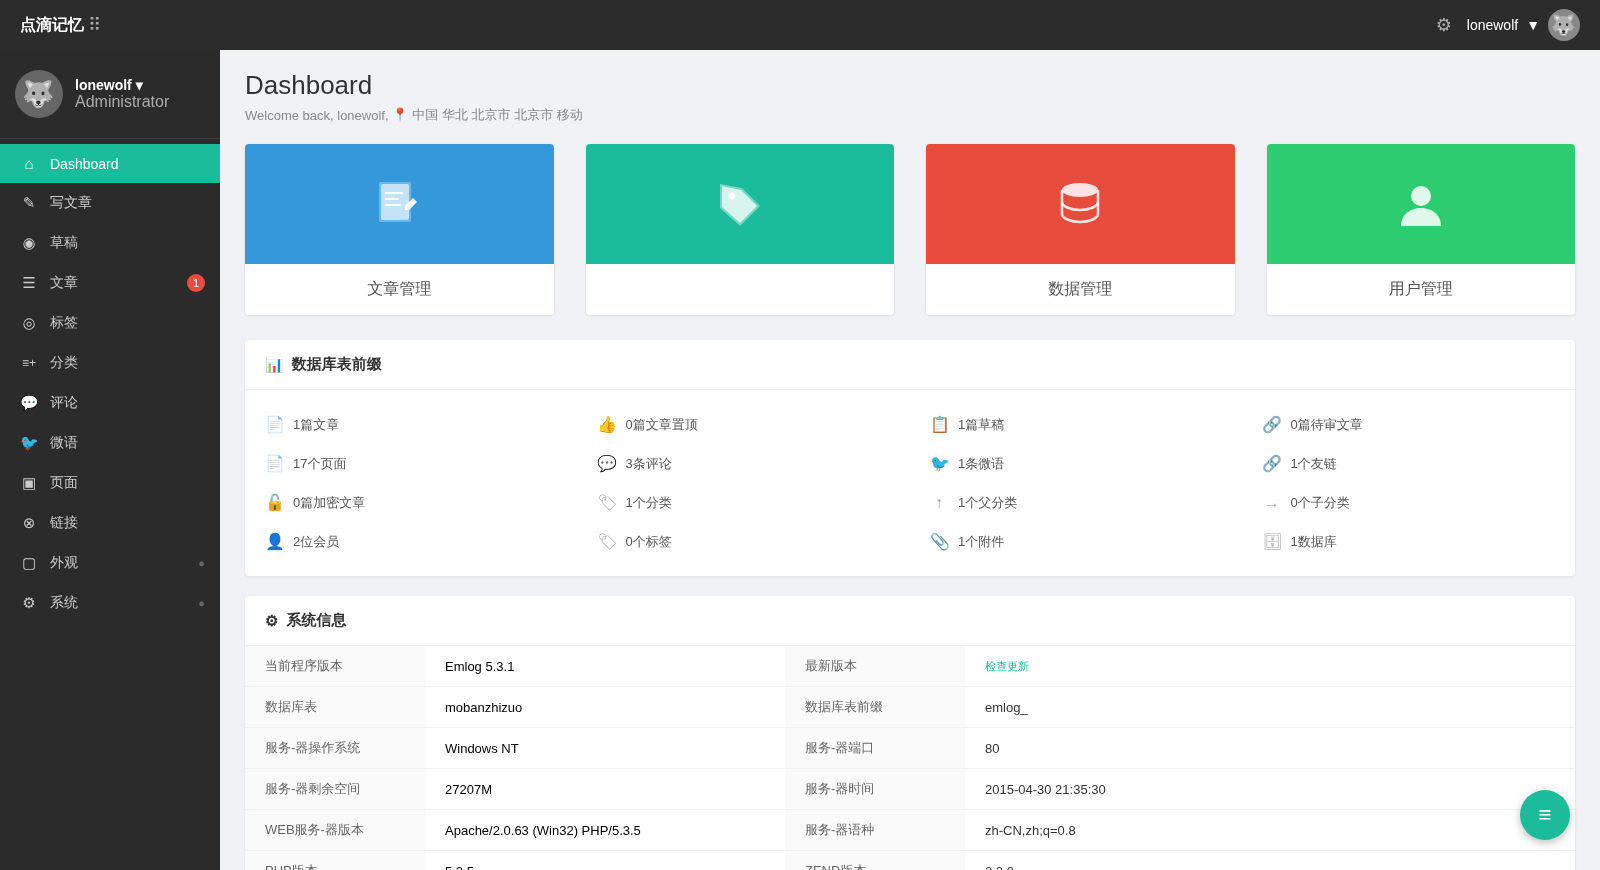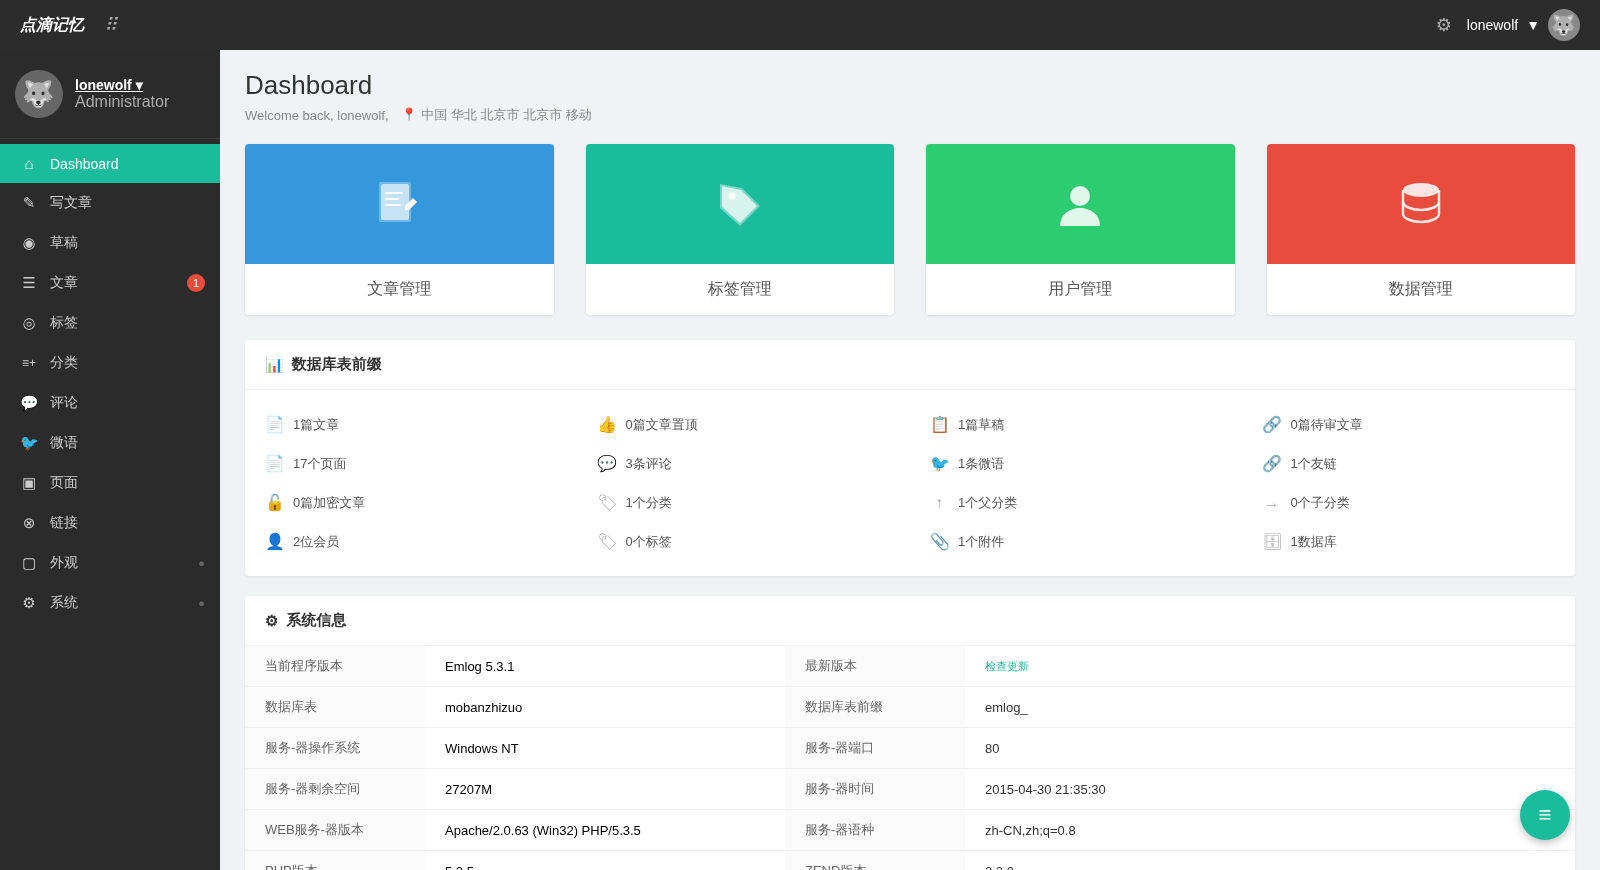--- a/index.html
+++ b/index.html
@@ -13,22 +13,21 @@
       align-items: center;
       justify-content: space-between;
       padding: 0 20px;
       flex-shrink: 0;
       position: relative;
       z-index: 100;
     }
     .top-header-left {
       display: flex;
       align-items: center;
-      gap: 20px;
-      font-style: italic;
+      gap: 4px;
     }
     .site-title {
       color: #fff;
       font-size: 16px;
       font-weight: bold;
     }
     .grid-icon {
       color: #aaa;
       font-size: 18px;
       cursor: pointer;
@@ -96,21 +95,20 @@
       align-items: center;
       justify-content: center;
       font-size: 22px;
       flex-shrink: 0;
     }
     .sidebar-user-text {}
     .sidebar-username {
       color: #fff;
       font-size: 14px;
       font-weight: bold;
-      text-decoration: underline;
     }
     .sidebar-role {
       color: #aaa;
       font-size: 16px;
     }
     .sidebar-nav {
       flex: 1;
       padding: 5px 0;
     }
     .nav-item {
@@ -169,21 +167,21 @@
       font-size: 26px;
       color: #333;
       font-weight: normal;
       margin-bottom: 5px;
     }
     .dashboard-subtitle {
       font-size: 13px;
       color: #888;
       display: flex;
       align-items: center;
-      gap: 13px;
+      gap: 4px;
     }
 
     
     .quick-cards {
       display: grid;
       grid-template-columns: repeat(4, 1fr);
       gap: 32px;
       margin-bottom: 25px;
     }
     .quick-card {
@@ -426,40 +424,39 @@
       </div>
       <div class="quick-card">
         <div class="quick-card-icon" style="background:#1abc9c;">
           <svg width="60" height="60" viewBox="0 0 60 60" fill="none">
             <path d="M10 10 L10 34 L30 52 L50 32 L32 14 Z" fill="white" opacity="0.4"></path>
             <path d="M12 12 L12 33 L30 49 L47 32 L31 16 Z" fill="white" opacity="0.7"></path>
             <circle cx="22" cy="22" r="4" fill="white" opacity="0.4"></circle>
             <circle cx="22" cy="22" r="3" fill="white"></circle>
           </svg>
         </div>
-        <div class="quick-card-label">标签管理</div>
-      </div>
-      <div class="quick-card">
-        <div class="quick-card-icon" style="background:#2ecc71;">
-          <svg width="60" height="60" viewBox="0 0 60 60" fill="none">
-            <circle cx="30" cy="22" r="10" fill="white" opacity="0.85"></circle>
-            <path d="M10 52 C10 40 20 34 30 34 C40 34 50 40 50 52" fill="white" opacity="0.85"></path>
-          </svg>
-        </div>
-        <div class="quick-card-label">用户管理</div>
       </div>
       <div class="quick-card">
         <div class="quick-card-icon" style="background:#e74c3c;">
           <svg width="60" height="60" viewBox="0 0 60 60" fill="none">
             <ellipse cx="30" cy="16" rx="18" ry="7" fill="white" opacity="0.85"></ellipse>
             <path d="M12 16 L12 28 C12 32 20 36 30 36 C40 36 48 32 48 28 L48 16" stroke="white" stroke-width="2.5" fill="none" opacity="0.85"></path>
             <path d="M12 28 L12 40 C12 44 20 48 30 48 C40 48 48 44 48 40 L48 28" stroke="white" stroke-width="2.5" fill="none" opacity="0.85"></path>
           </svg>
         </div>
         <div class="quick-card-label">数据管理</div>
+      </div>
+      <div class="quick-card">
+        <div class="quick-card-icon" style="background:#2ecc71;">
+          <svg width="60" height="60" viewBox="0 0 60 60" fill="none">
+            <circle cx="30" cy="22" r="10" fill="white" opacity="0.85"></circle>
+            <path d="M10 52 C10 40 20 34 30 34 C40 34 50 40 50 52" fill="white" opacity="0.85"></path>
+          </svg>
+        </div>
+        <div class="quick-card-label">用户管理</div>
       </div>
     </div>
 
     <div class="section-card">
       <div class="section-header">
         <span>📊</span>
         <span>数据库表前缀</span>
       </div>
       <div class="stats-grid">
 

